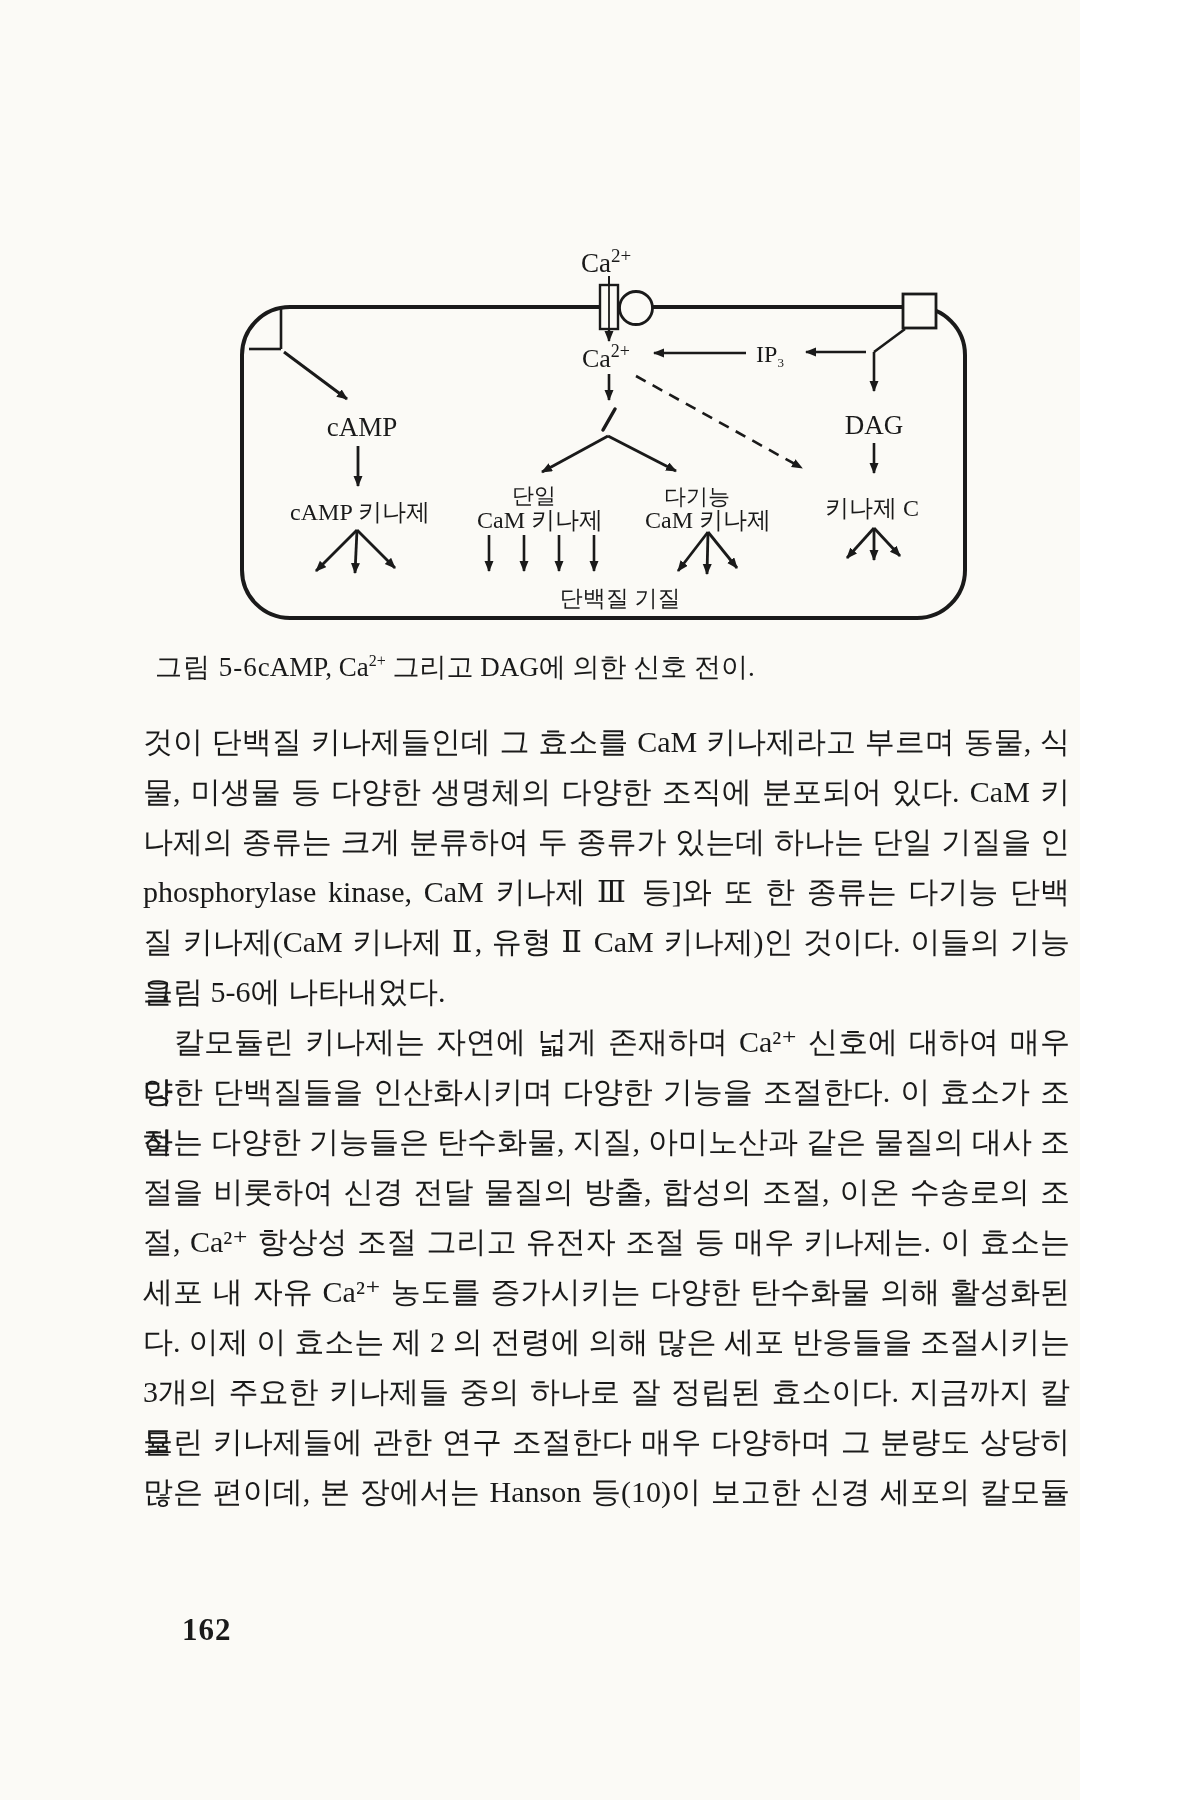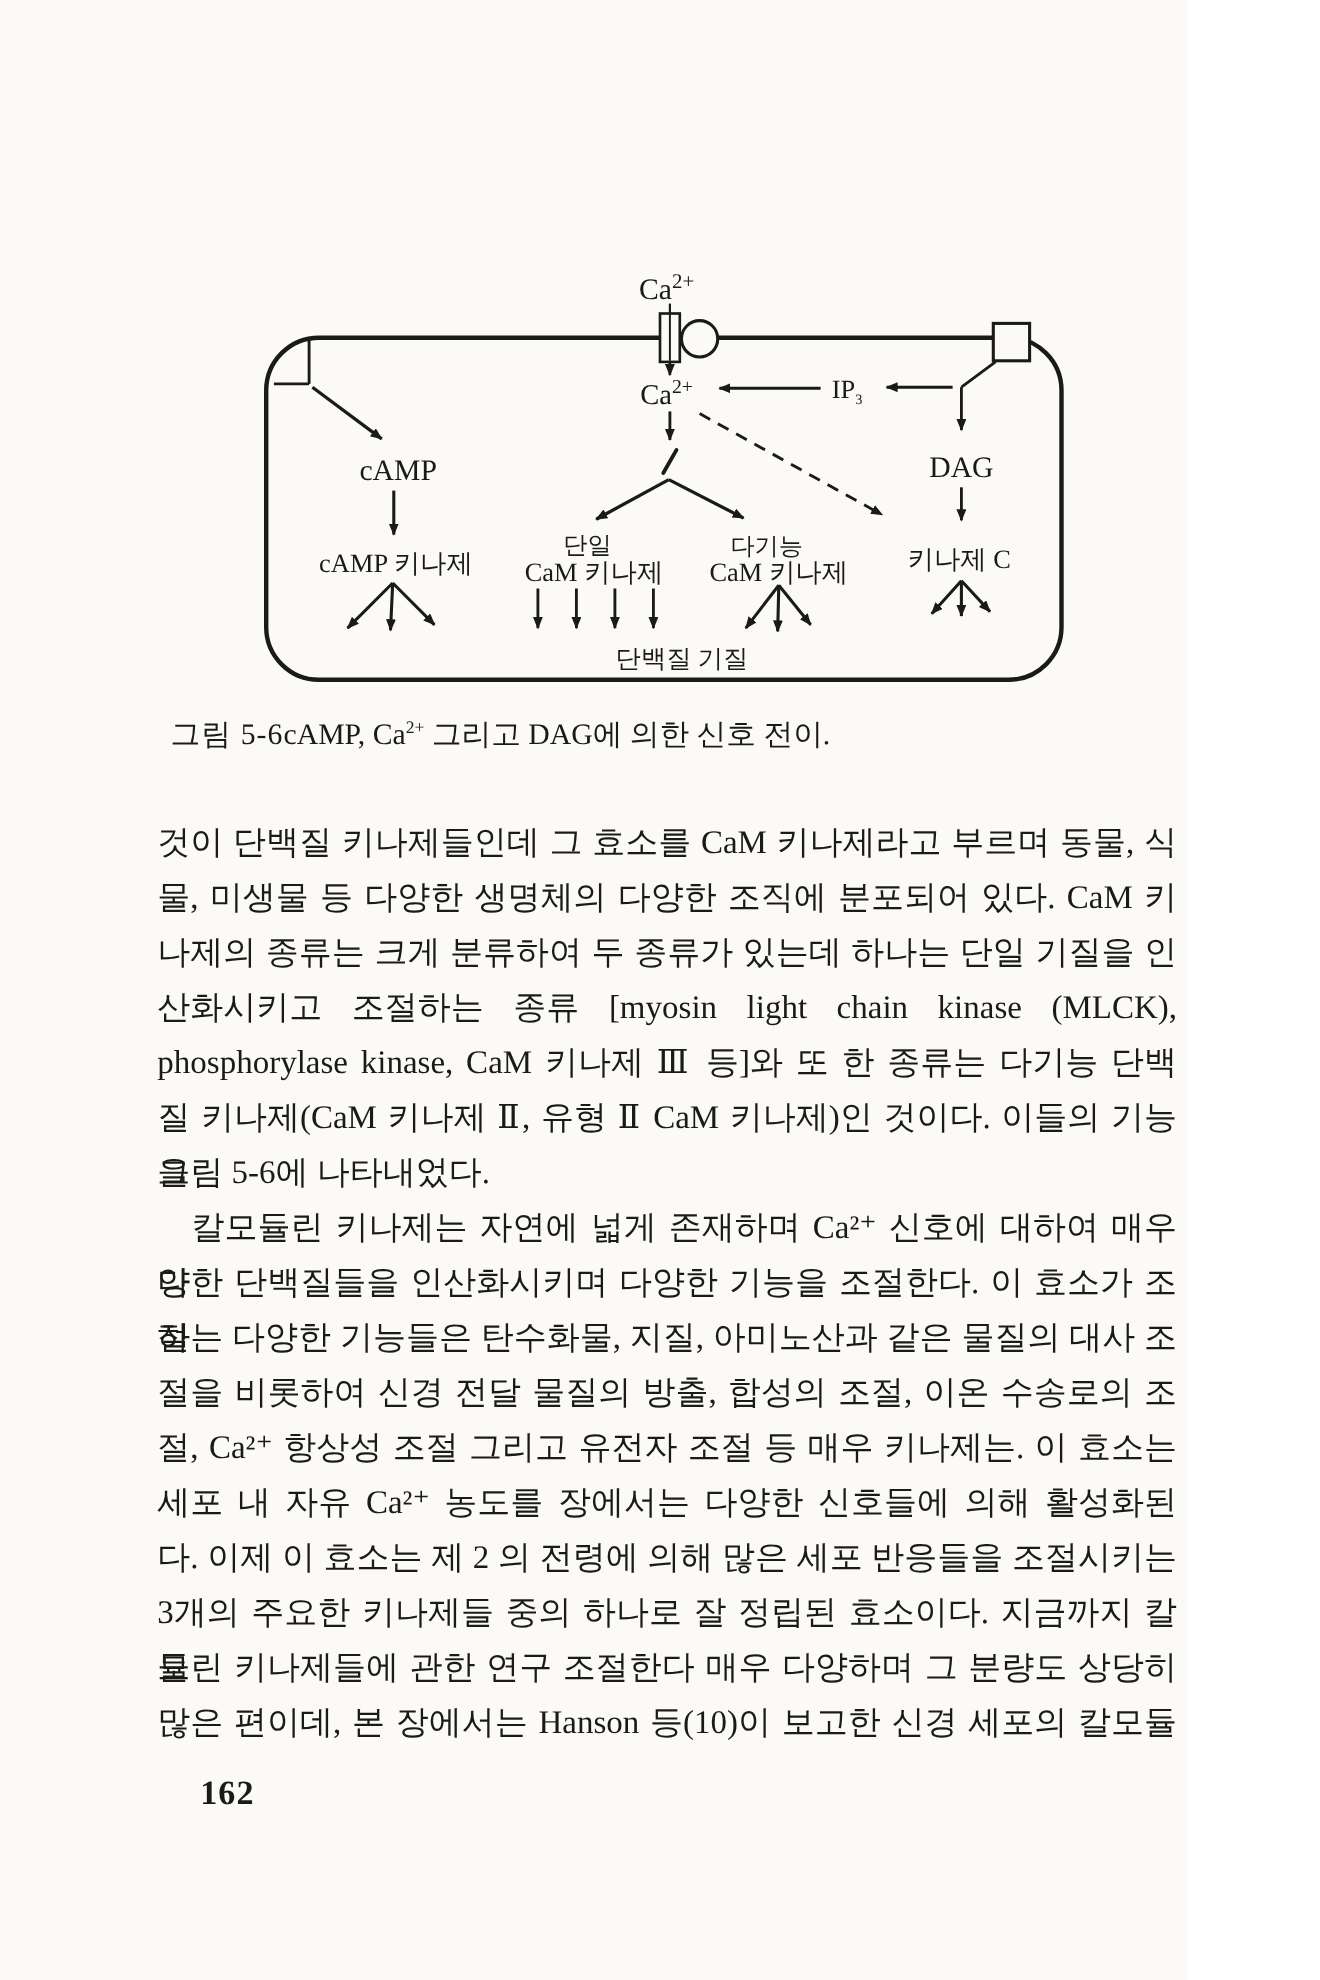--- a/index.html
+++ b/index.html
@@ -14,21 +14,21 @@
   .figure-svg{position:absolute;left:0;top:0;}
   .diagram-stroke{stroke:#1a1a1a;fill:none;}
   .diagram-text{fill:#1a1a1a;font-family:"Liberation Serif","DejaVu Serif",serif;}
   .caption{
     position:absolute;left:155px;top:650px;width:800px;
     font-size:27px;line-height:34px;white-space:nowrap;
   }
   .caption .cap-label{letter-spacing:1px;}
   .caption sup{font-size:16px;line-height:0;}
   .bodytext{
-    position:absolute;left:143px;top:741px;width:927px;
+    position:absolute;left:143px;top:717px;width:927px;
   }
   .line{
     height:50px;line-height:50px;font-size:30px;
     text-align:justify;text-align-last:justify;-moz-text-align-last:justify;
     white-space:normal;
   }
   .line.noj{text-align:center;text-align-last:left;-moz-text-align-last:left;}
   .line.ind{text-indent:31px;}
   .page-number{
     position:absolute;left:182px;top:1612px;
@@ -133,30 +133,29 @@
   </svg>
 
   <div class="caption">
     <span class="cap-label">그림 5-6</span><span>cAMP, Ca</span><sup>2+</sup><span> 그리고 DAG에 의한 신호 전이.</span>
   </div>
 
   <div class="bodytext">
     <div class="line">것이 단백질 키나제들인데 그 효소를 CaM 키나제라고 부르며 동물, 식</div>
     <div class="line">물, 미생물 등 다양한 생명체의 다양한 조직에 분포되어 있다. CaM 키</div>
     <div class="line">나제의 종류는 크게 분류하여 두 종류가 있는데 하나는 단일 기질을 인</div>
-    <div class="line">산화시키고 조절하는 종류 [myosin light chain kinase (MLCK),</div>
     <div class="line">phosphorylase kinase, CaM 키나제 Ⅲ 등]와 또 한 종류는 다기능 단백</div>
     <div class="line">질 키나제(CaM 키나제 Ⅱ, 유형 Ⅱ CaM 키나제)인 것이다. 이들의 기능을</div>
     <div class="line noj">그림 5-6에 나타내었다.</div>
     <div class="line ind">칼모듈린 키나제는 자연에 넓게 존재하며 Ca²⁺ 신호에 대하여 매우 다</div>
     <div class="line">양한 단백질들을 인산화시키며 다양한 기능을 조절한다. 이 효소가 조절</div>
     <div class="line">하는 다양한 기능들은 탄수화물, 지질, 아미노산과 같은 물질의 대사 조</div>
     <div class="line">절을 비롯하여 신경 전달 물질의 방출, 합성의 조절, 이온 수송로의 조</div>
     <div class="line">절, Ca²⁺ 항상성 조절 그리고 유전자 조절 등 매우 키나제는. 이 효소는</div>
-    <div class="line">세포 내 자유 Ca²⁺ 농도를 장에서는 다양한 신호들에 의해 활성화된</div>
+    <div class="line">세포 내 자유 Ca²⁺ 농도를 증가시키는 다양한 탄수화물 의해 활성화된</div>
     <div class="line">다. 이제 이 효소는 제 2 의 전령에 의해 많은 세포 반응들을 조절시키는</div>
     <div class="line">3개의 주요한 키나제들 중의 하나로 잘 정립된 효소이다. 지금까지 칼모</div>
     <div class="line">듈린 키나제들에 관한 연구 조절한다 매우 다양하며 그 분량도 상당히</div>
     <div class="line">많은 편이데, 본 장에서는 Hanson 등(10)이 보고한 신경 세포의 칼모듈</div>
   </div>
 
   <div class="page-number">162</div>
 
 </div>
 

